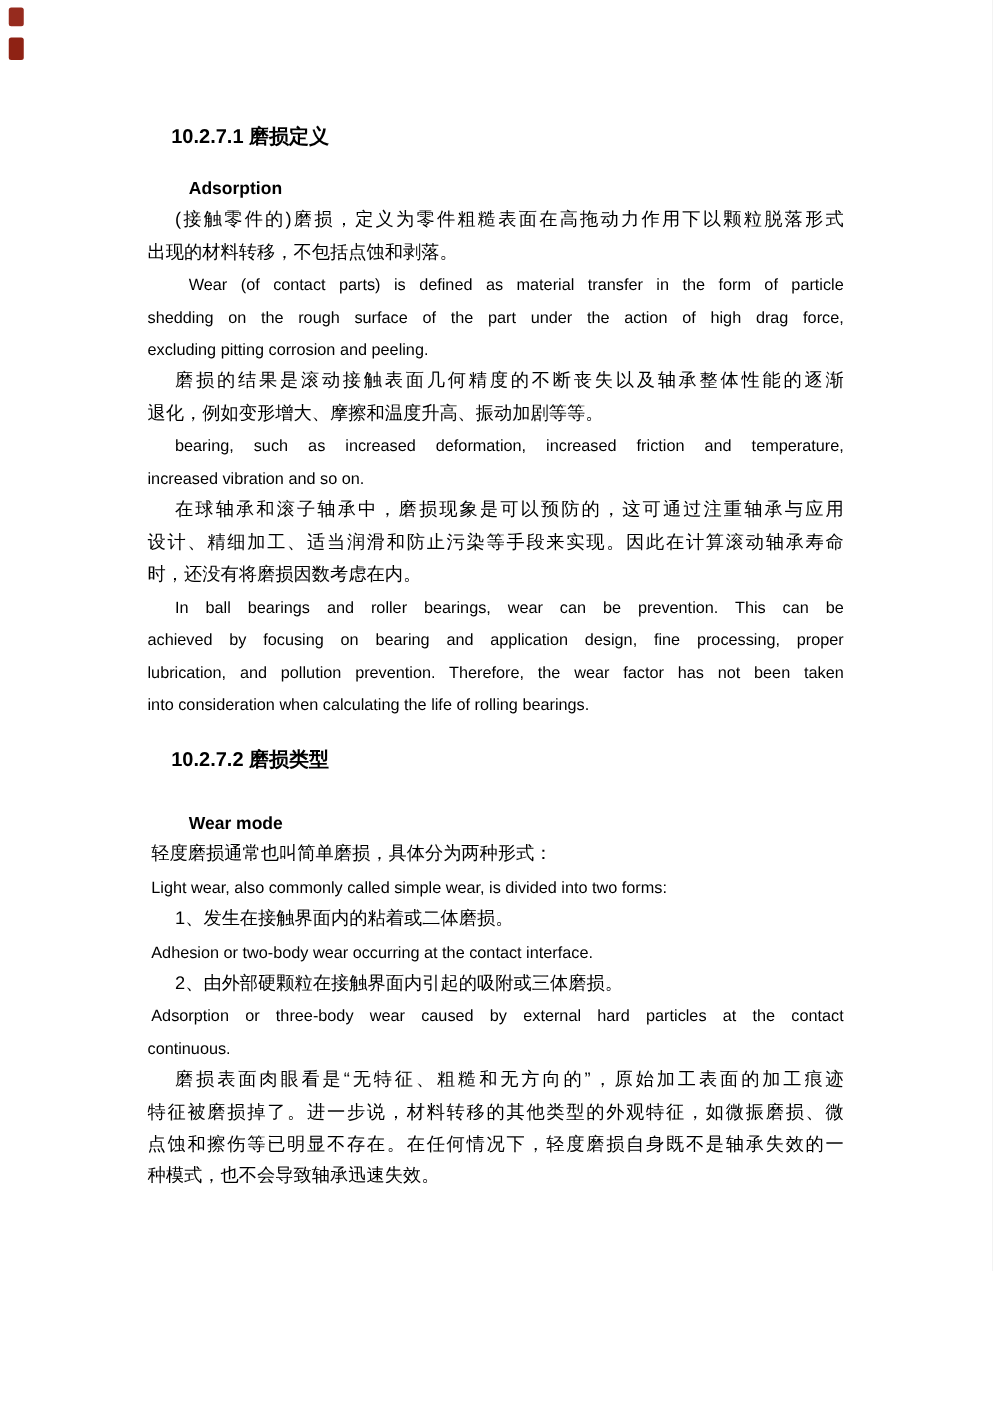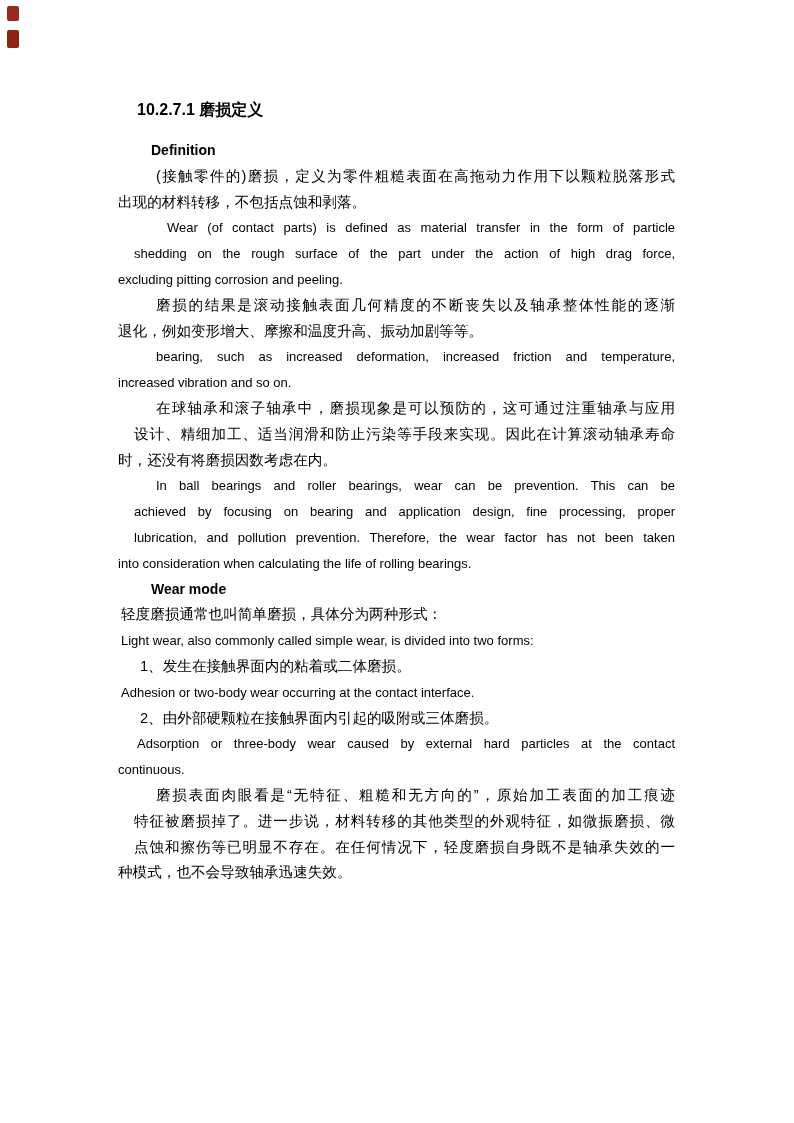--- a/index.html
+++ b/index.html
@@ -32,41 +32,41 @@
   .line{
     line-height:25.8px;
     height:25.8px;
     overflow:hidden;
     white-space:normal;
   }
   .zh .line{font-size:14.6px;}
   .en .line{font-size:13px;}
   .bold .line{font-weight:700;font-size:14px;}
   
-  .jl{text-align:justify;text-align-last:justify;text-justify:inter-ideograph;margin-left:16px;}
+  .jl{text-align:justify;text-align-last:justify;text-justify:inter-ideograph;}
   
   .inda > .line:first-child{text-indent:33px;}
   .indb > .line:first-child{text-indent:22px;}
   .indc > .line:first-child{text-indent:3px;}
   .mark{position:absolute;border-radius:2px;}
 </style>
 </head>
 <body>
 
 <div class="page">
   <div id="marks">
       <div class="mark" style="left: 7px; top: 6px; width: 12px; height: 15px; background: rgb(150, 43, 30);"></div>
       <div class="mark" style="left: 7px; top: 30px; width: 12px; height: 18px; background: rgb(142, 34, 20);"></div>
     </div>
   <div id="doc" class="content">
       <div class="block h1">
         <div class="line">10.2.7.1 磨损定义</div>
       </div>
       <div class="block en bold inda">
-        <div class="line">Definition</div>
+        <div class="line">Adsorption</div>
       </div>
       <div class="block zh indb">
         <div class="line jl">(接触零件的)磨损，定义为零件粗糙表面在高拖动力作用下以颗粒脱落形式</div>
         <div class="line">出现的材料转移，不包括点蚀和剥落。</div>
       </div>
       <div class="block en inda">
         <div class="line jl">Wear (of contact parts) is defined as material transfer in the form of particle</div>
         <div class="line jl">shedding on the rough surface of the part under the action of high drag force,</div>
         <div class="line">excluding pitting corrosion and peeling.</div>
       </div>
@@ -81,20 +81,23 @@
       <div class="block zh indb">
         <div class="line jl">在球轴承和滚子轴承中，磨损现象是可以预防的，这可通过注重轴承与应用</div>
         <div class="line jl">设计、精细加工、适当润滑和防止污染等手段来实现。因此在计算滚动轴承寿命</div>
         <div class="line">时，还没有将磨损因数考虑在内。</div>
       </div>
       <div class="block en indb">
         <div class="line jl">In ball bearings and roller bearings, wear can be prevention. This can be</div>
         <div class="line jl">achieved by focusing on bearing and application design, fine processing, proper</div>
         <div class="line jl">lubrication, and pollution prevention. Therefore, the wear factor has not been taken</div>
         <div class="line">into consideration when calculating the life of rolling bearings.</div>
+      </div>
+      <div class="block h2">
+        <div class="line">10.2.7.2 磨损类型</div>
       </div>
       <div class="block en bold inda">
         <div class="line">Wear mode</div>
       </div>
       <div class="block zh indc">
         <div class="line">轻度磨损通常也叫简单磨损，具体分为两种形式：</div>
       </div>
       <div class="block en indc">
         <div class="line">Light wear, also commonly called simple wear, is divided into two forms:</div>
       </div>

